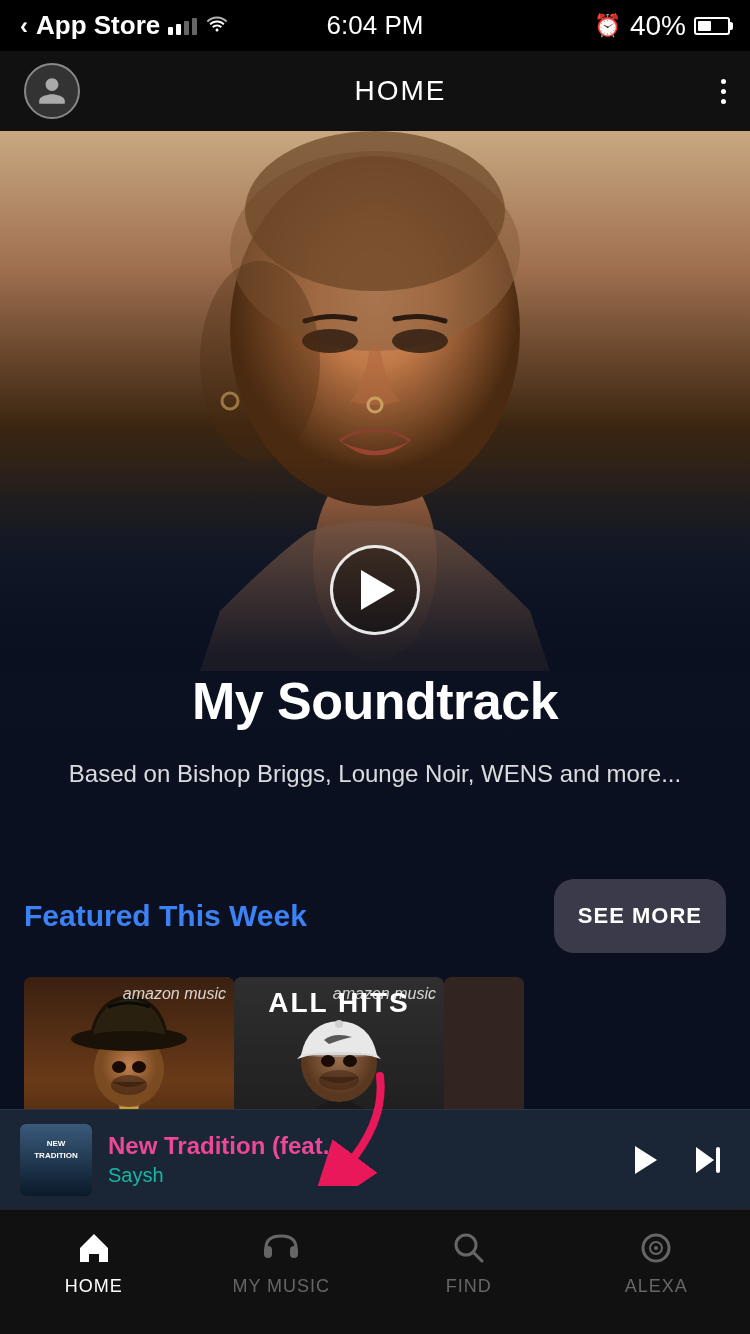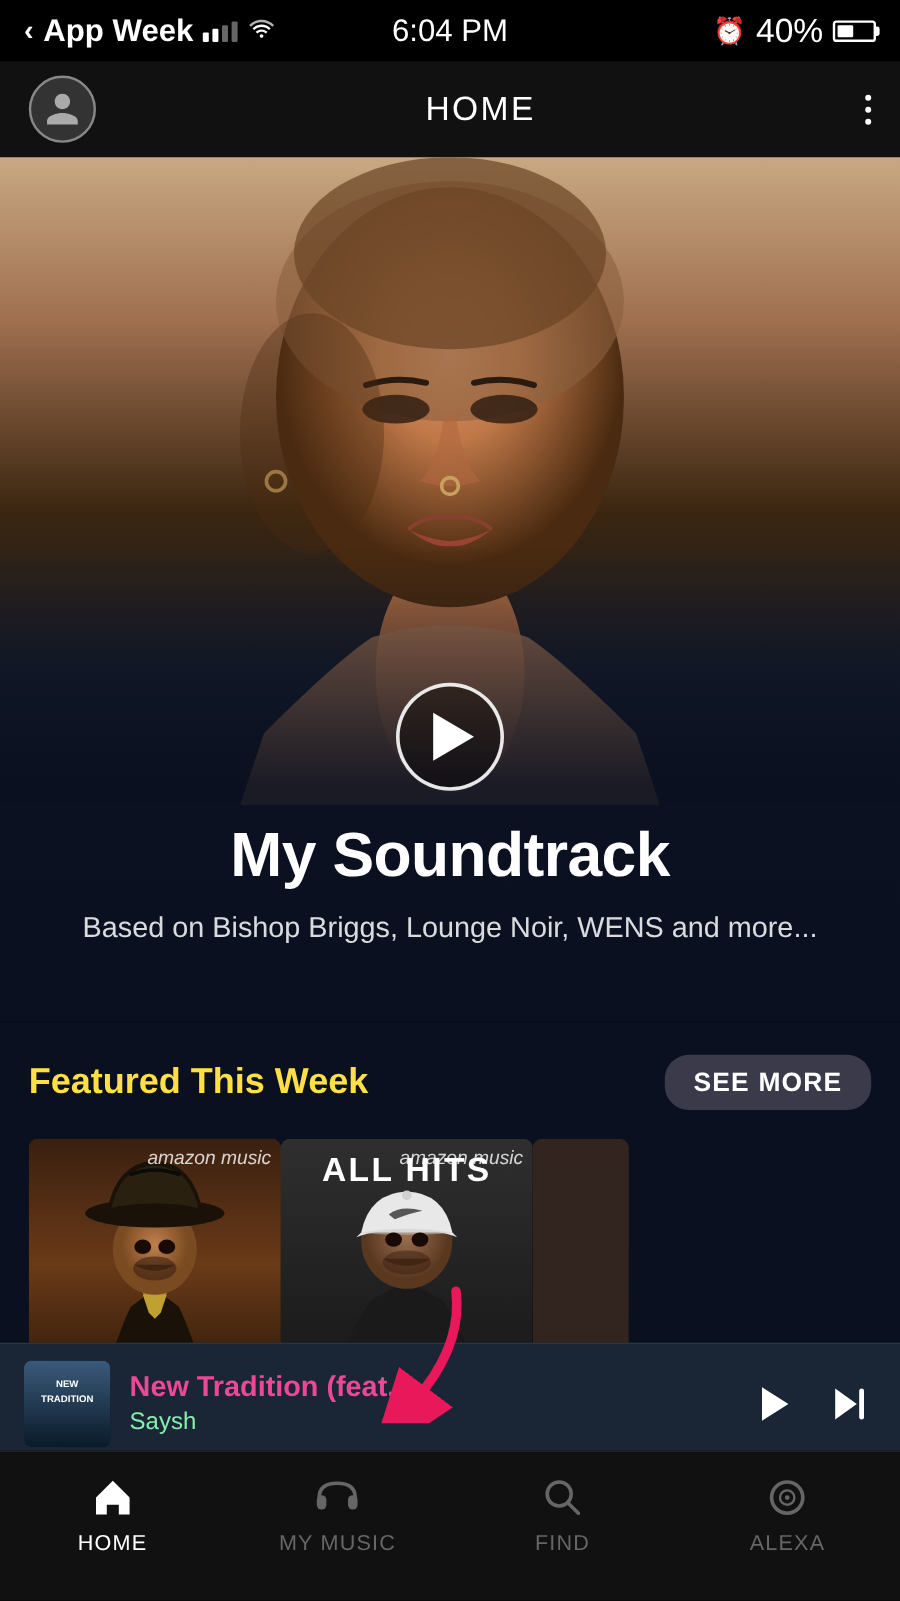--- a/index.html
+++ b/index.html
@@ -179,20 +179,21 @@
     .hero-content {
       position: absolute;
       bottom: 60px;
       left: 0;
       right: 0;
       display: flex;
       flex-direction: column;
       align-items: center;
       text-align: center;
       padding: 0 40px;
+      gap: 12px;
     }
     .play-button {
       width: 90px;
       height: 90px;
       border-radius: 50%;
       border: 3px solid rgba(255,255,255,0.9);
       background: rgba(0,0,0,0.4);
       display: flex;
       align-items: center;
       justify-content: center;
@@ -227,31 +228,31 @@
       background: #0a1020;
       padding: 28px 24px 0;
     }
     .section-header {
       display: flex;
       align-items: center;
       justify-content: space-between;
       margin-bottom: 24px;
     }
     .section-title {
-      color: #fde047;
+      color: #3b82f6;
       font-size: 30px;
       font-weight: 700;
       text-align: center;
     }
     .see-more-btn {
       background: #3a3a4a;
       color: #fff;
       border: none;
       border-radius: 20px;
-      padding: 10px 24px;
+      padding: 24px 24px;
       font-size: 22px;
       font-weight: 600;
       cursor: pointer;
       letter-spacing: 1px;
     }
     .albums-row {
       display: flex;
       overflow: hidden;
     }
     .album-card {
@@ -290,21 +291,21 @@
       background: transparent;
       color: rgba(255,255,255,0.9);
       font-size: 14px;
       font-style: italic;
       font-weight: 300;
     }
 
     
     .now-playing {
       position: absolute;
-      bottom: 115px;
+      bottom: 125px;
       left: 0;
       right: 0;
       height: 100px;
       background: #1a2535;
       display: flex;
       align-items: center;
       padding: 0 20px;
       gap: 16px;
       border-top: 1px solid #2a3545;
     }
@@ -326,21 +327,21 @@
     }
     .now-playing-title {
       color: #ec4899;
       font-size: 24px;
       font-weight: 600;
       white-space: nowrap;
       overflow: hidden;
       text-overflow: ellipsis;
     }
     .now-playing-artist {
-      color: #86efac;
+      color: #14b8a6;
       font-size: 20px;
       margin-top: 4px;
     }
     .now-playing-controls {
       display: flex;
       align-items: center;
       gap: 20px;
     }
     .play-btn-small {
       width: 44px;
@@ -436,21 +437,21 @@
       z-index: 30;
       pointer-events: none;
     }
   </style>
 </head>
 <body>
 
 <div class="status-bar">
   <div class="status-left">
     <span class="back-arrow">‹</span>
-    <span>App Week</span>
+    <span>App Store</span>
     <div class="signal-bars">
       <span style="height:8px"></span>
       <span style="height:11px"></span>
       <span style="height:14px; opacity:0.4"></span>
       <span style="height:17px; opacity:0.4"></span>
     </div>
     <span class="wifi-icon">
       <svg width="24" height="18" viewBox="0 0 24 18" fill="white">
         <path d="M12 14.5c-.83 0-1.5.67-1.5 1.5s.67 1.5 1.5 1.5 1.5-.67 1.5-1.5-.67-1.5-1.5-1.5z"></path>
         <path d="M12 10.5c-1.93 0-3.68.78-4.95 2.05l1.41 1.41C9.41 13.02 10.65 12.5 12 12.5s2.59.52 3.54 1.46l1.41-1.41C15.68 11.28 13.93 10.5 12 10.5z"></path>

